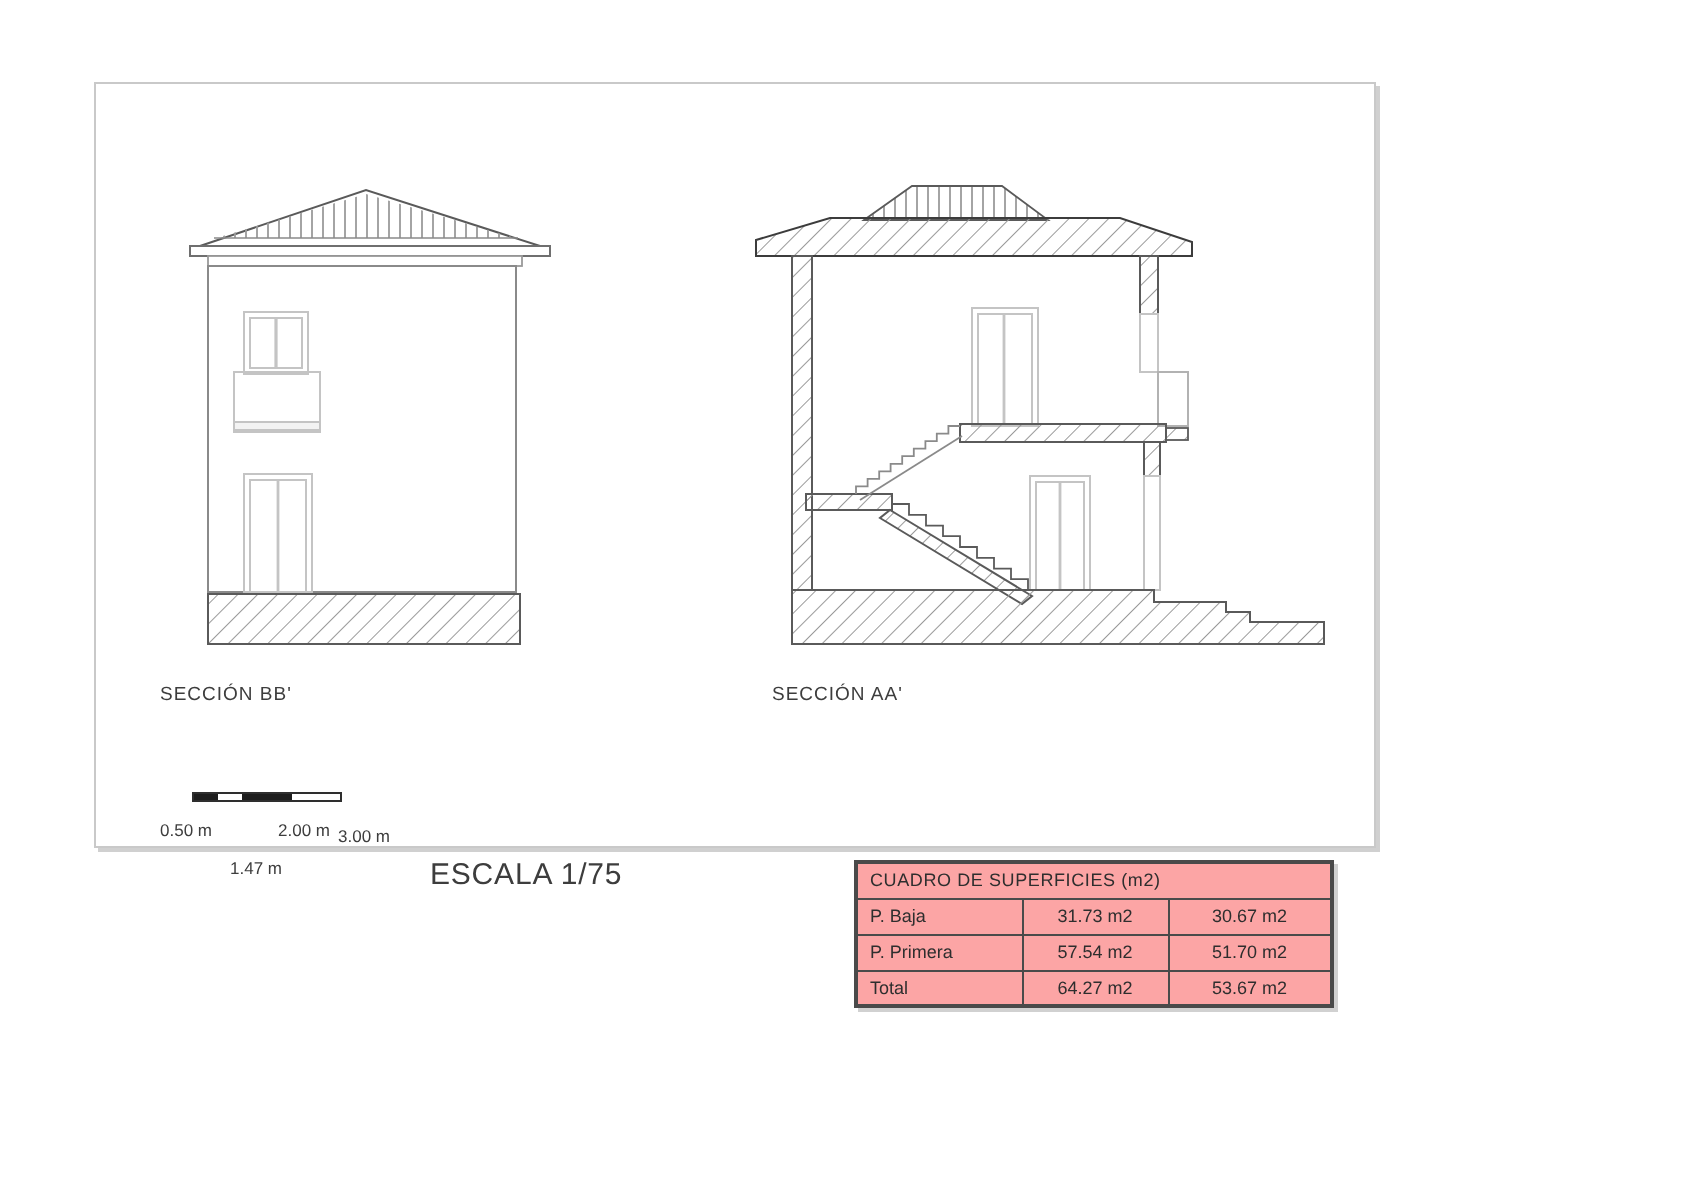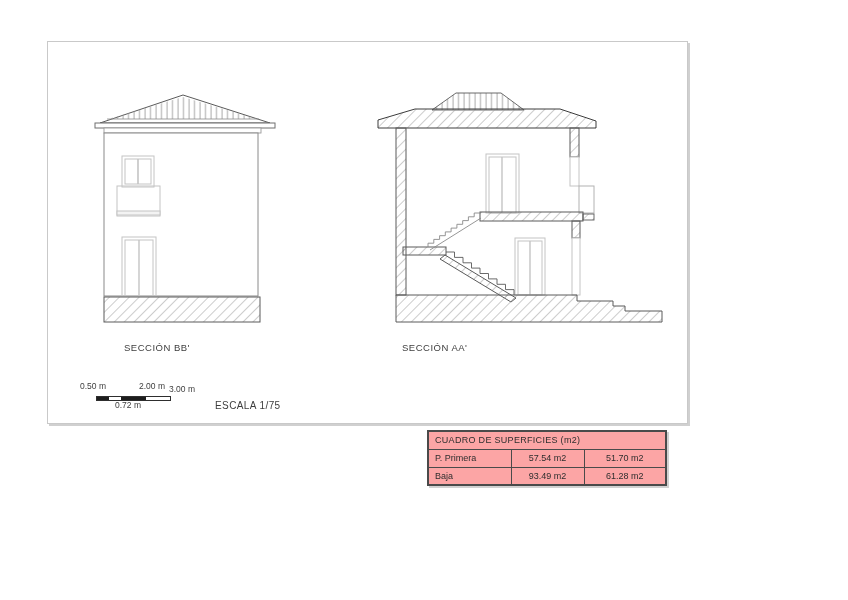--- a/index.html
+++ b/index.html
@@ -6,29 +6,29 @@
   html,body { width: 848px; height: 600px; background: #ffffff; overflow: hidden;
               font-family: "Liberation Sans", sans-serif; }
   .stage { position: relative; width: 848px; height: 600px; background: #fff; }
 
   .sheet-border { position: absolute; left: 47px; top: 41px; width: 641px; height: 383px;
                   border: 1px solid #c9c9c9; box-shadow: 2px 2px 0 rgba(150,150,150,.45); }
 
   .drawing-svg { position: absolute; left: 0; top: 0; }
 
   .section-label { position: absolute; font-size: 9.5px; letter-spacing: .5px; color: #3d3d3d; white-space: nowrap; }
-  .lbl-bb { left: 80px;  top: 342px; margin-left: 44px; }
-  .lbl-aa { left: 402px; top: 342px; }
+  .lbl-bb { left: 80px;  top: 342px; }
+  .lbl-aa { left: 386px; top: 342px; }
 
-  .scale-lbl { position: absolute; font-size: 8.5px; color: #3d3d3d; width: 36px; text-align: center; white-space: nowrap; }
+  .scale-lbl { position: absolute; font-size: 8.5px; color: #3d3d3d; width: 36px; text-align: center; white-space: nowrap; margin-top: 29px; }
   .sl-050 { left: 75px;  top: 381px; }
   .sl-200 { left: 134px; top: 381px; }
   .sl-100 { left: 110px; top: 400px; }
   .sl-300 { left: 164px; top: 384px; }
-  .sl-escala { left: 215px; top: 400px; width: auto; text-align: left; font-size: 10px; letter-spacing: .4px; }
+  .sl-escala { left: 215px; top: 400px; width: auto; text-align: left; font-size: 15px; letter-spacing: .4px; }
 
   .scalebar { position: absolute; left: 96px; top: 396px; width: 75px; height: 5px;
               border: 1px solid #2e2e2e; display: flex; background: #fff; }
   .scalebar .seg { height: 100%; }
   .seg-b { background: #1d1d1d; }
   .seg-w { background: #ffffff; }
 
   table.surfaces { position: absolute; left: 427px; top: 430px; border-collapse: collapse;
                    background: #fca5a5; border: 2px solid #4a4a4a; table-layout: fixed;
                    box-shadow: 2px 2px 0 rgba(140,140,140,.4); }
@@ -125,40 +125,45 @@
   <div class="section-label lbl-aa">SECCIÓN AA'</div>
 
   <div class="scale-lbl sl-050">0.50 m</div>
   <div class="scale-lbl sl-200">2.00 m</div>
   <div class="scalebar">
     <div class="seg seg-b" style="width:12px"></div>
     <div class="seg seg-w" style="width:12px"></div>
     <div class="seg seg-b" style="width:25px"></div>
     <div class="seg seg-w" style="width:24px"></div>
   </div>
-  <div class="scale-lbl sl-100">0.72 m</div>
+  <div class="scale-lbl sl-100">1.47 m</div>
   <div class="scale-lbl sl-300">3.00 m</div>
   <div class="scale-lbl sl-escala">ESCALA 1/75</div>
 
   <table class="surfaces">
     <colgroup>
         <col style="width:83px">
         <col style="width:73px">
         <col style="width:82px">
       </colgroup>
     <tbody>
       <tr>
         <td class="t-title" colspan="3">CUADRO DE SUPERFICIES (m2)</td>
       </tr>
       <tr>
+        <td class="t-label">P. Baja</td>
+        <td class="t-val">31.73 m2</td>
+        <td class="t-val">30.67 m2</td>
+      </tr>
+      <tr>
         <td class="t-label">P. Primera</td>
         <td class="t-val">57.54 m2</td>
         <td class="t-val">51.70 m2</td>
       </tr>
       <tr>
-        <td class="t-label">Baja</td>
-        <td class="t-val">93.49 m2</td>
-        <td class="t-val">61.28 m2</td>
+        <td class="t-label">Total</td>
+        <td class="t-val">64.27 m2</td>
+        <td class="t-val">53.67 m2</td>
       </tr>
     </tbody>
   </table>
 
 </div>
 
 </body></html>

